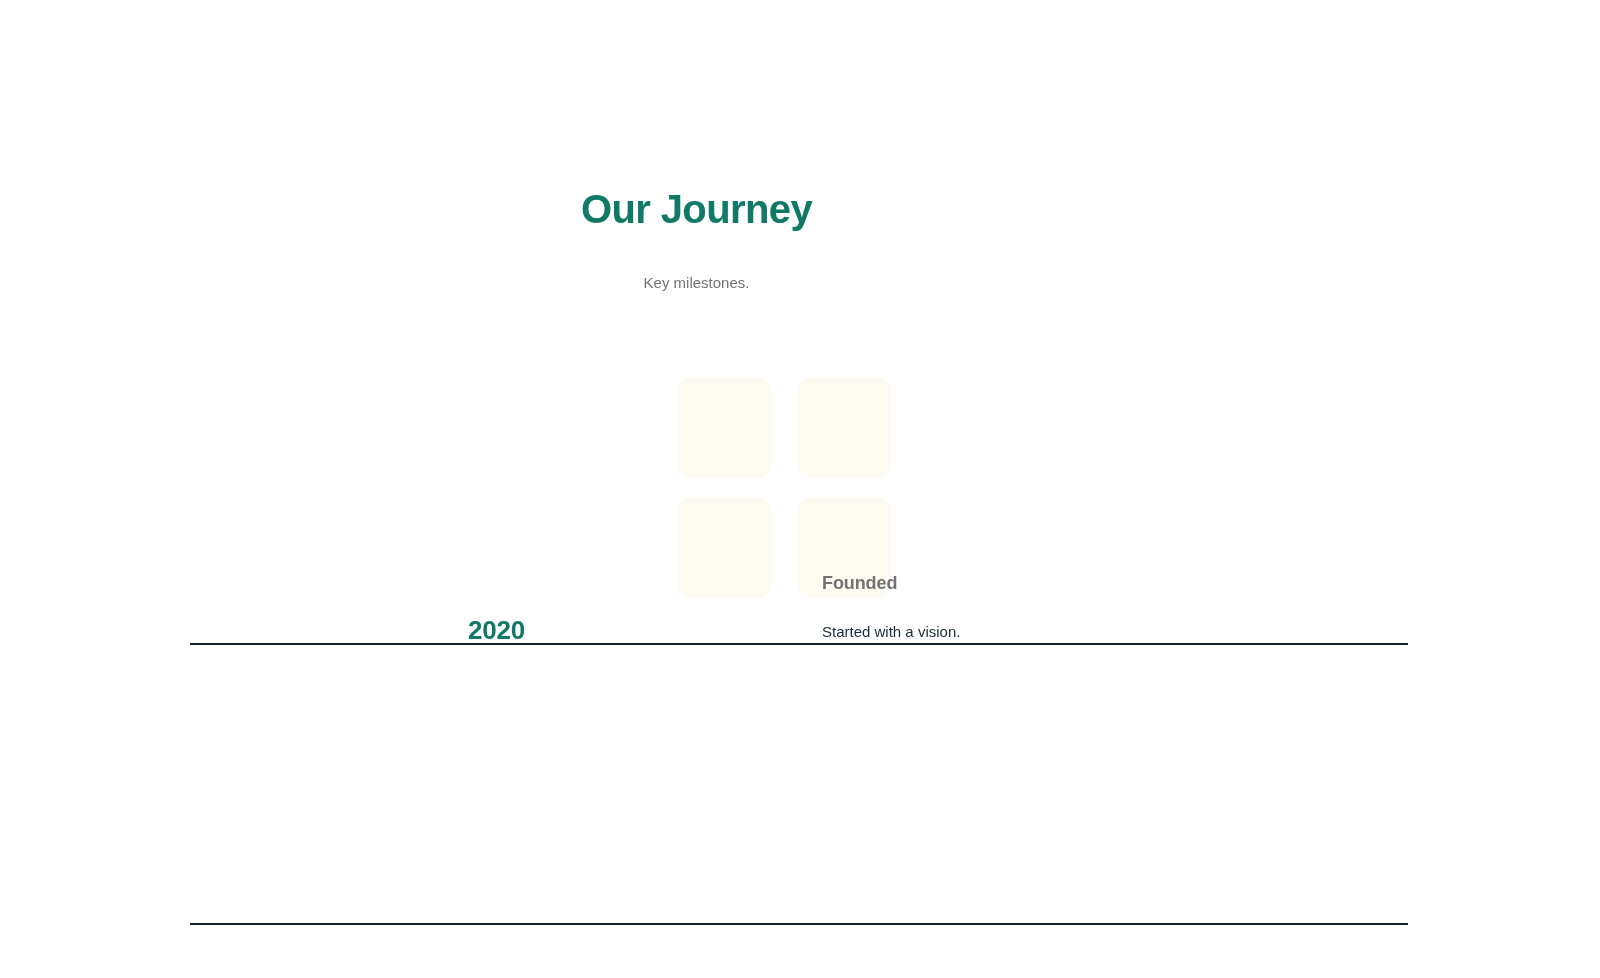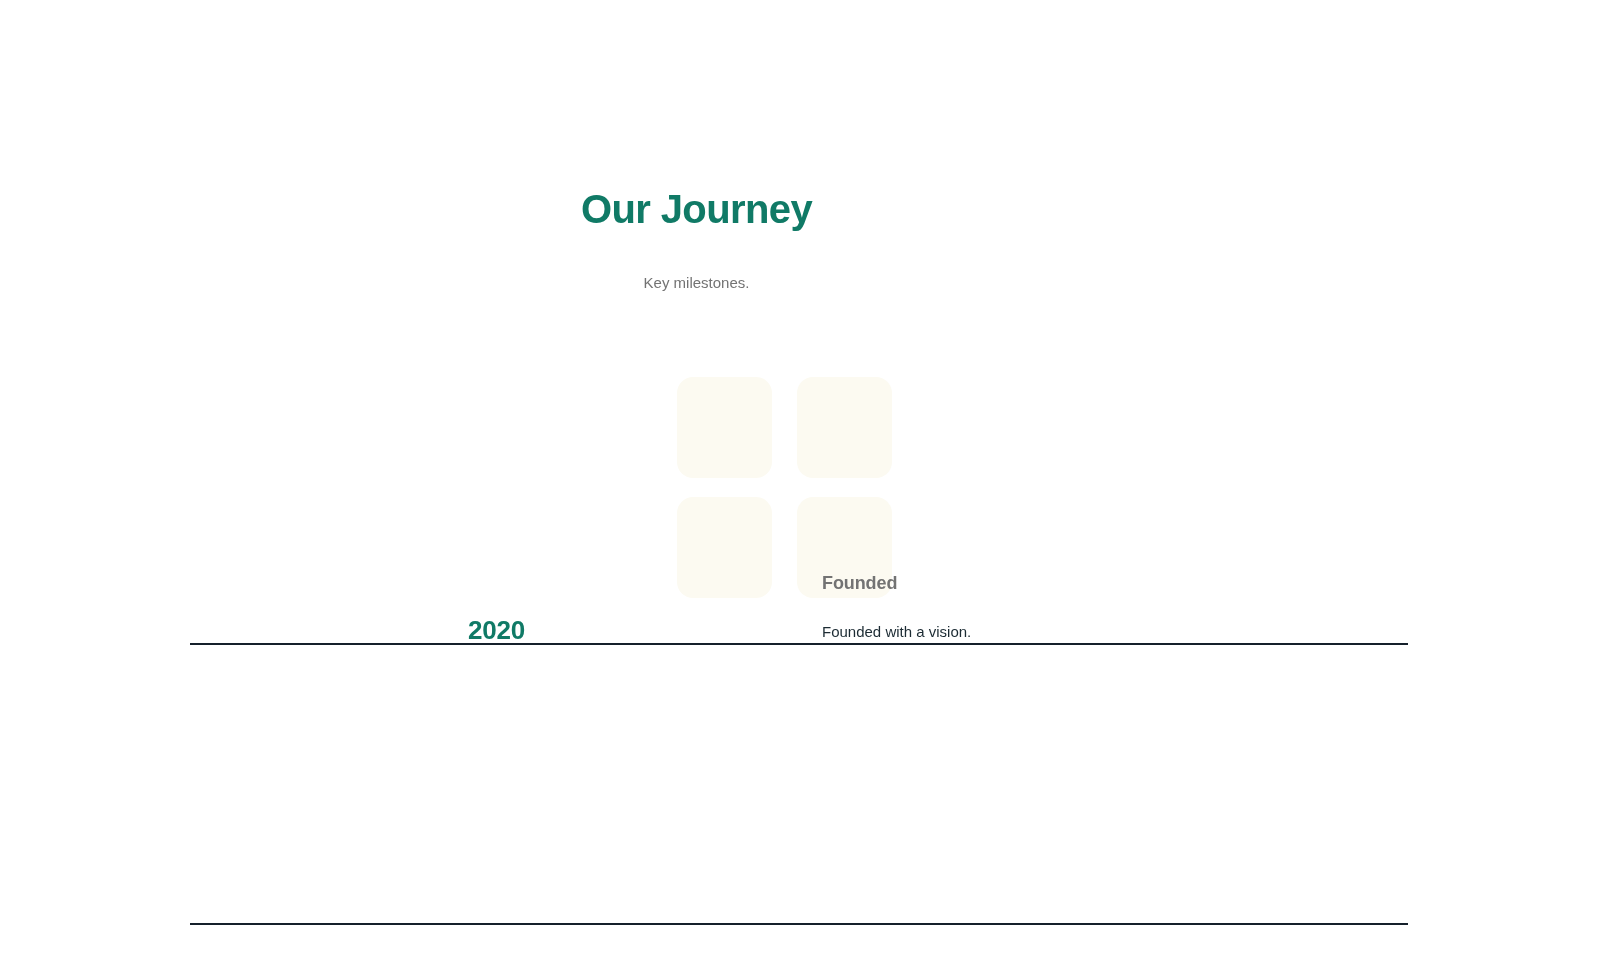--- a/index.html
+++ b/index.html
@@ -144,21 +144,21 @@
   </div>
 
   <section class="timeline">
 
     <div class="timeline-row row-0">
       <div class="year-col">
         <span class="year-label">2020</span>
       </div>
       <div class="content-col">
         <h2 class="milestone-title">Founded</h2>
-        <p class="milestone-desc">Founded with a vision.</p>
+        <p class="milestone-desc">Started with a vision.</p>
       </div>
     </div>
 
     <div class="timeline-row row-1">
       <div class="year-col">
         
       </div>
       <div class="content-col">
         
         

